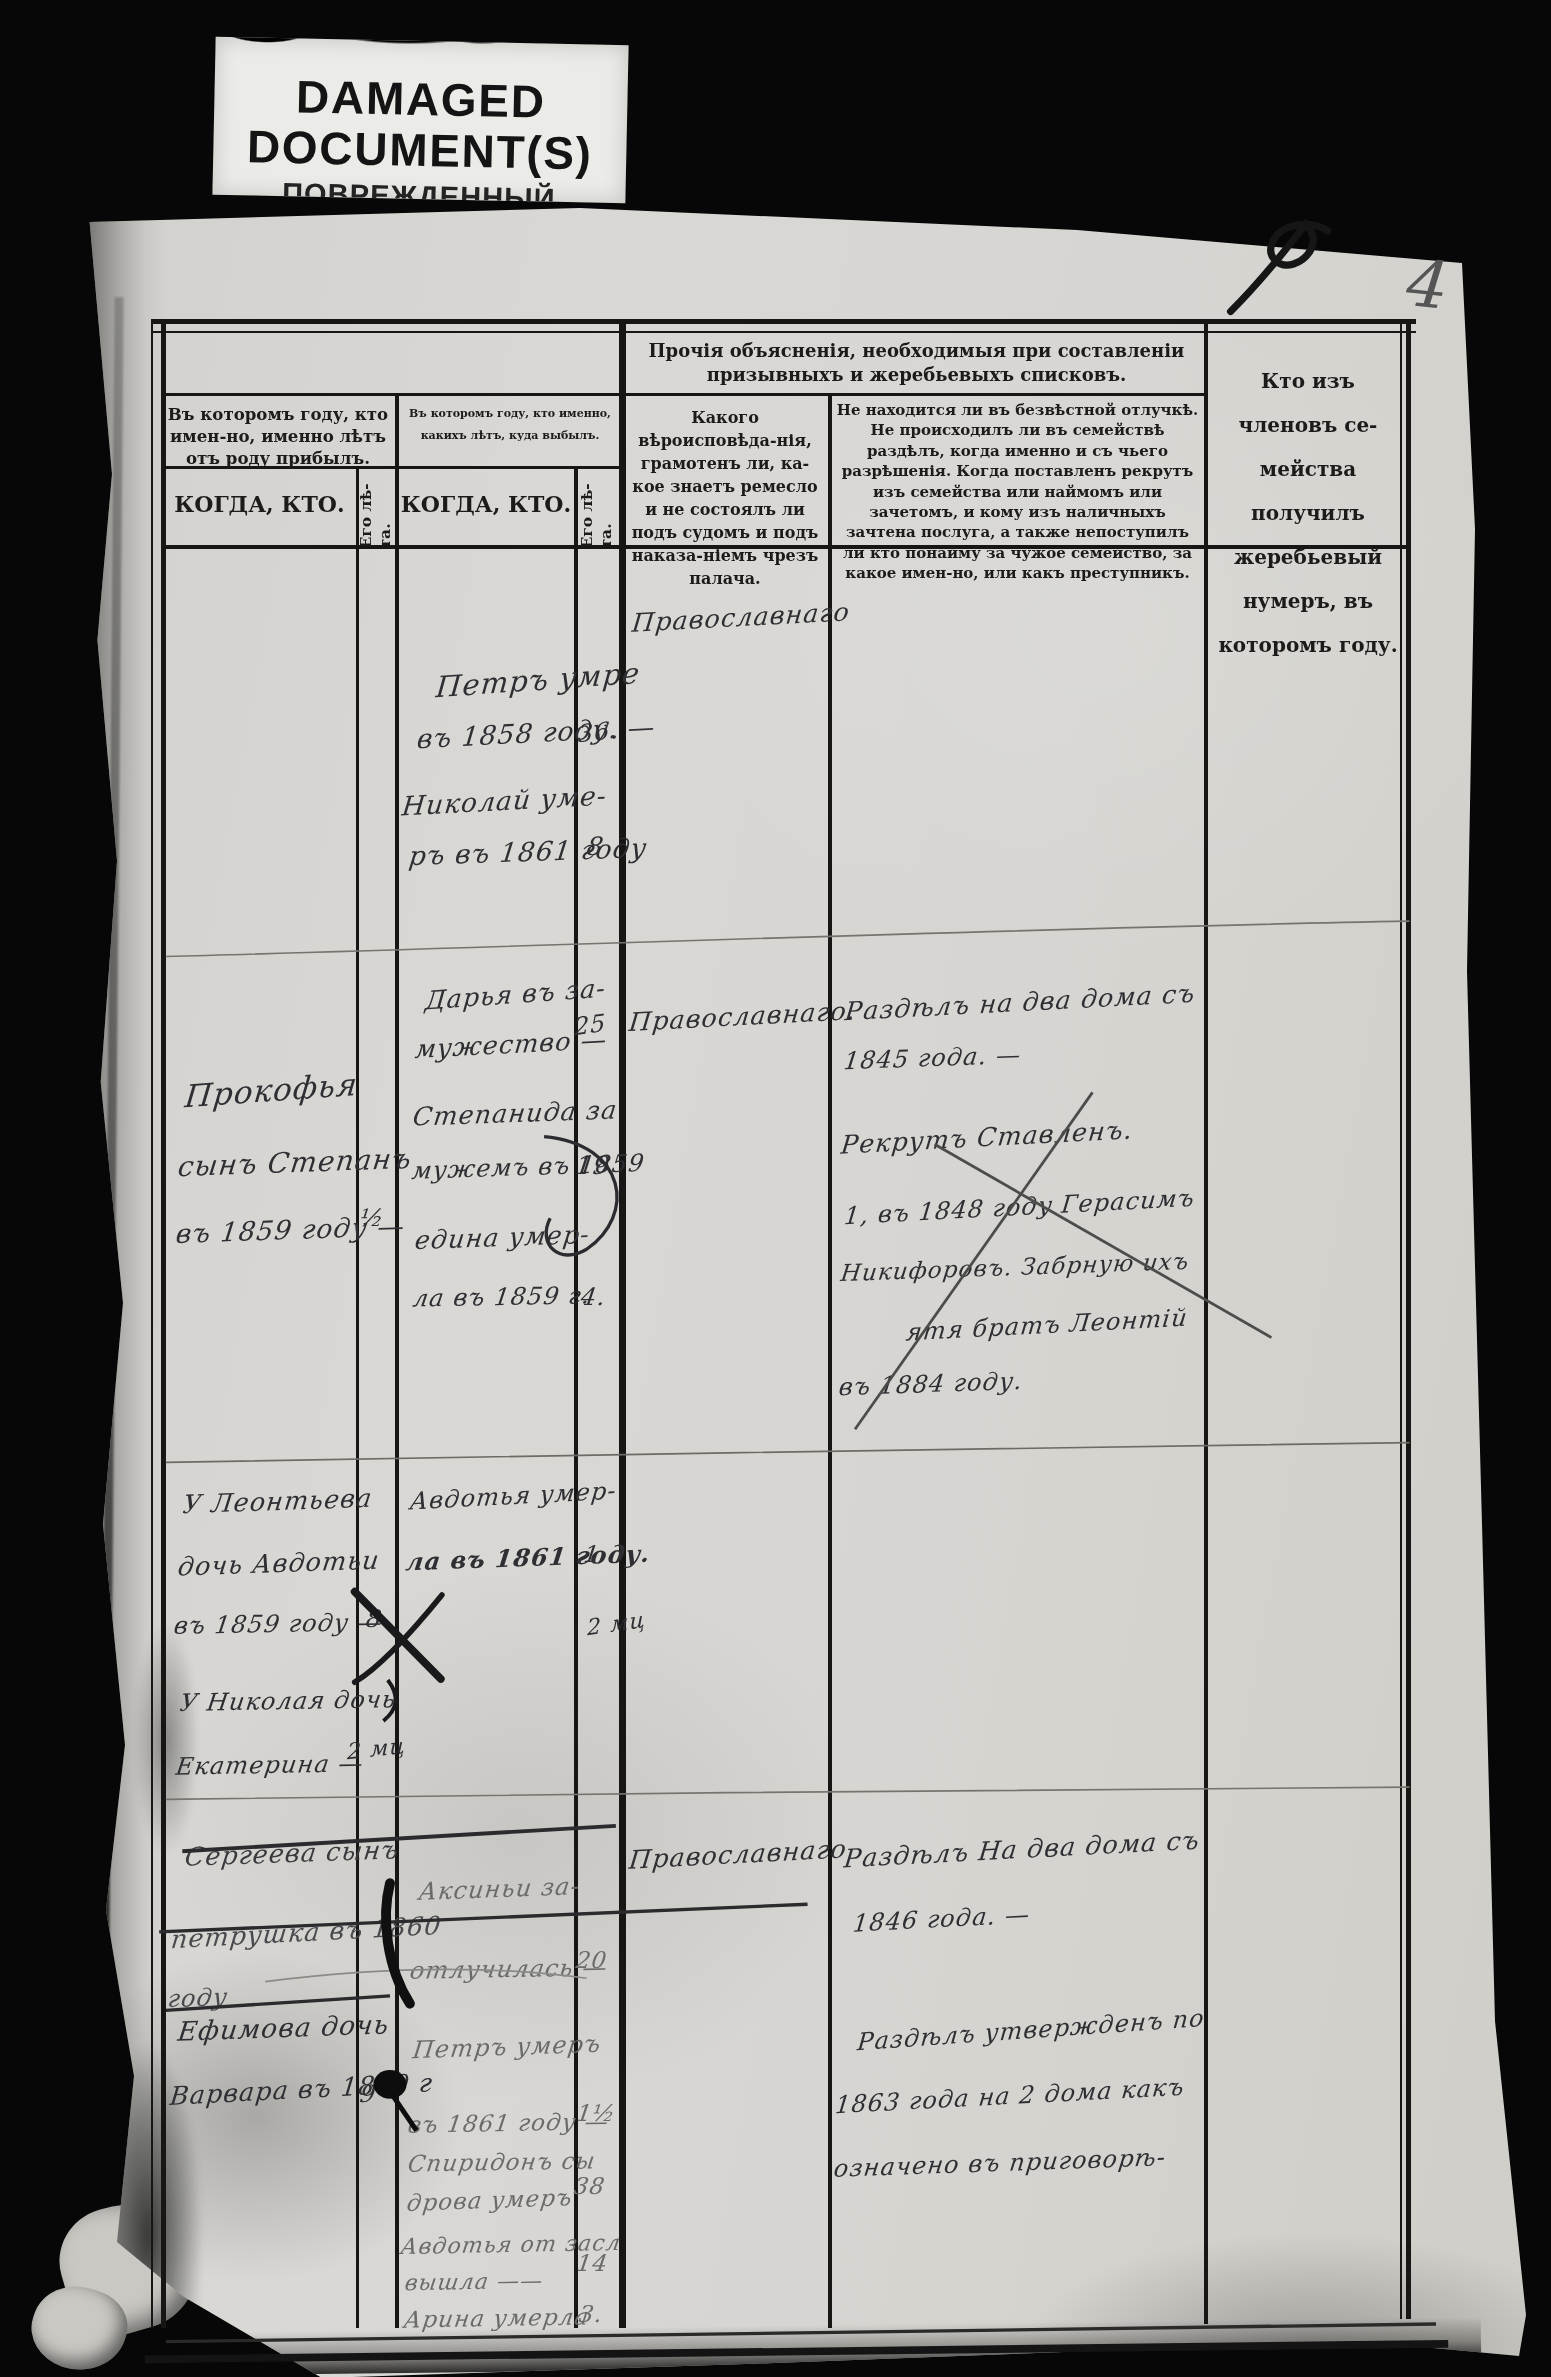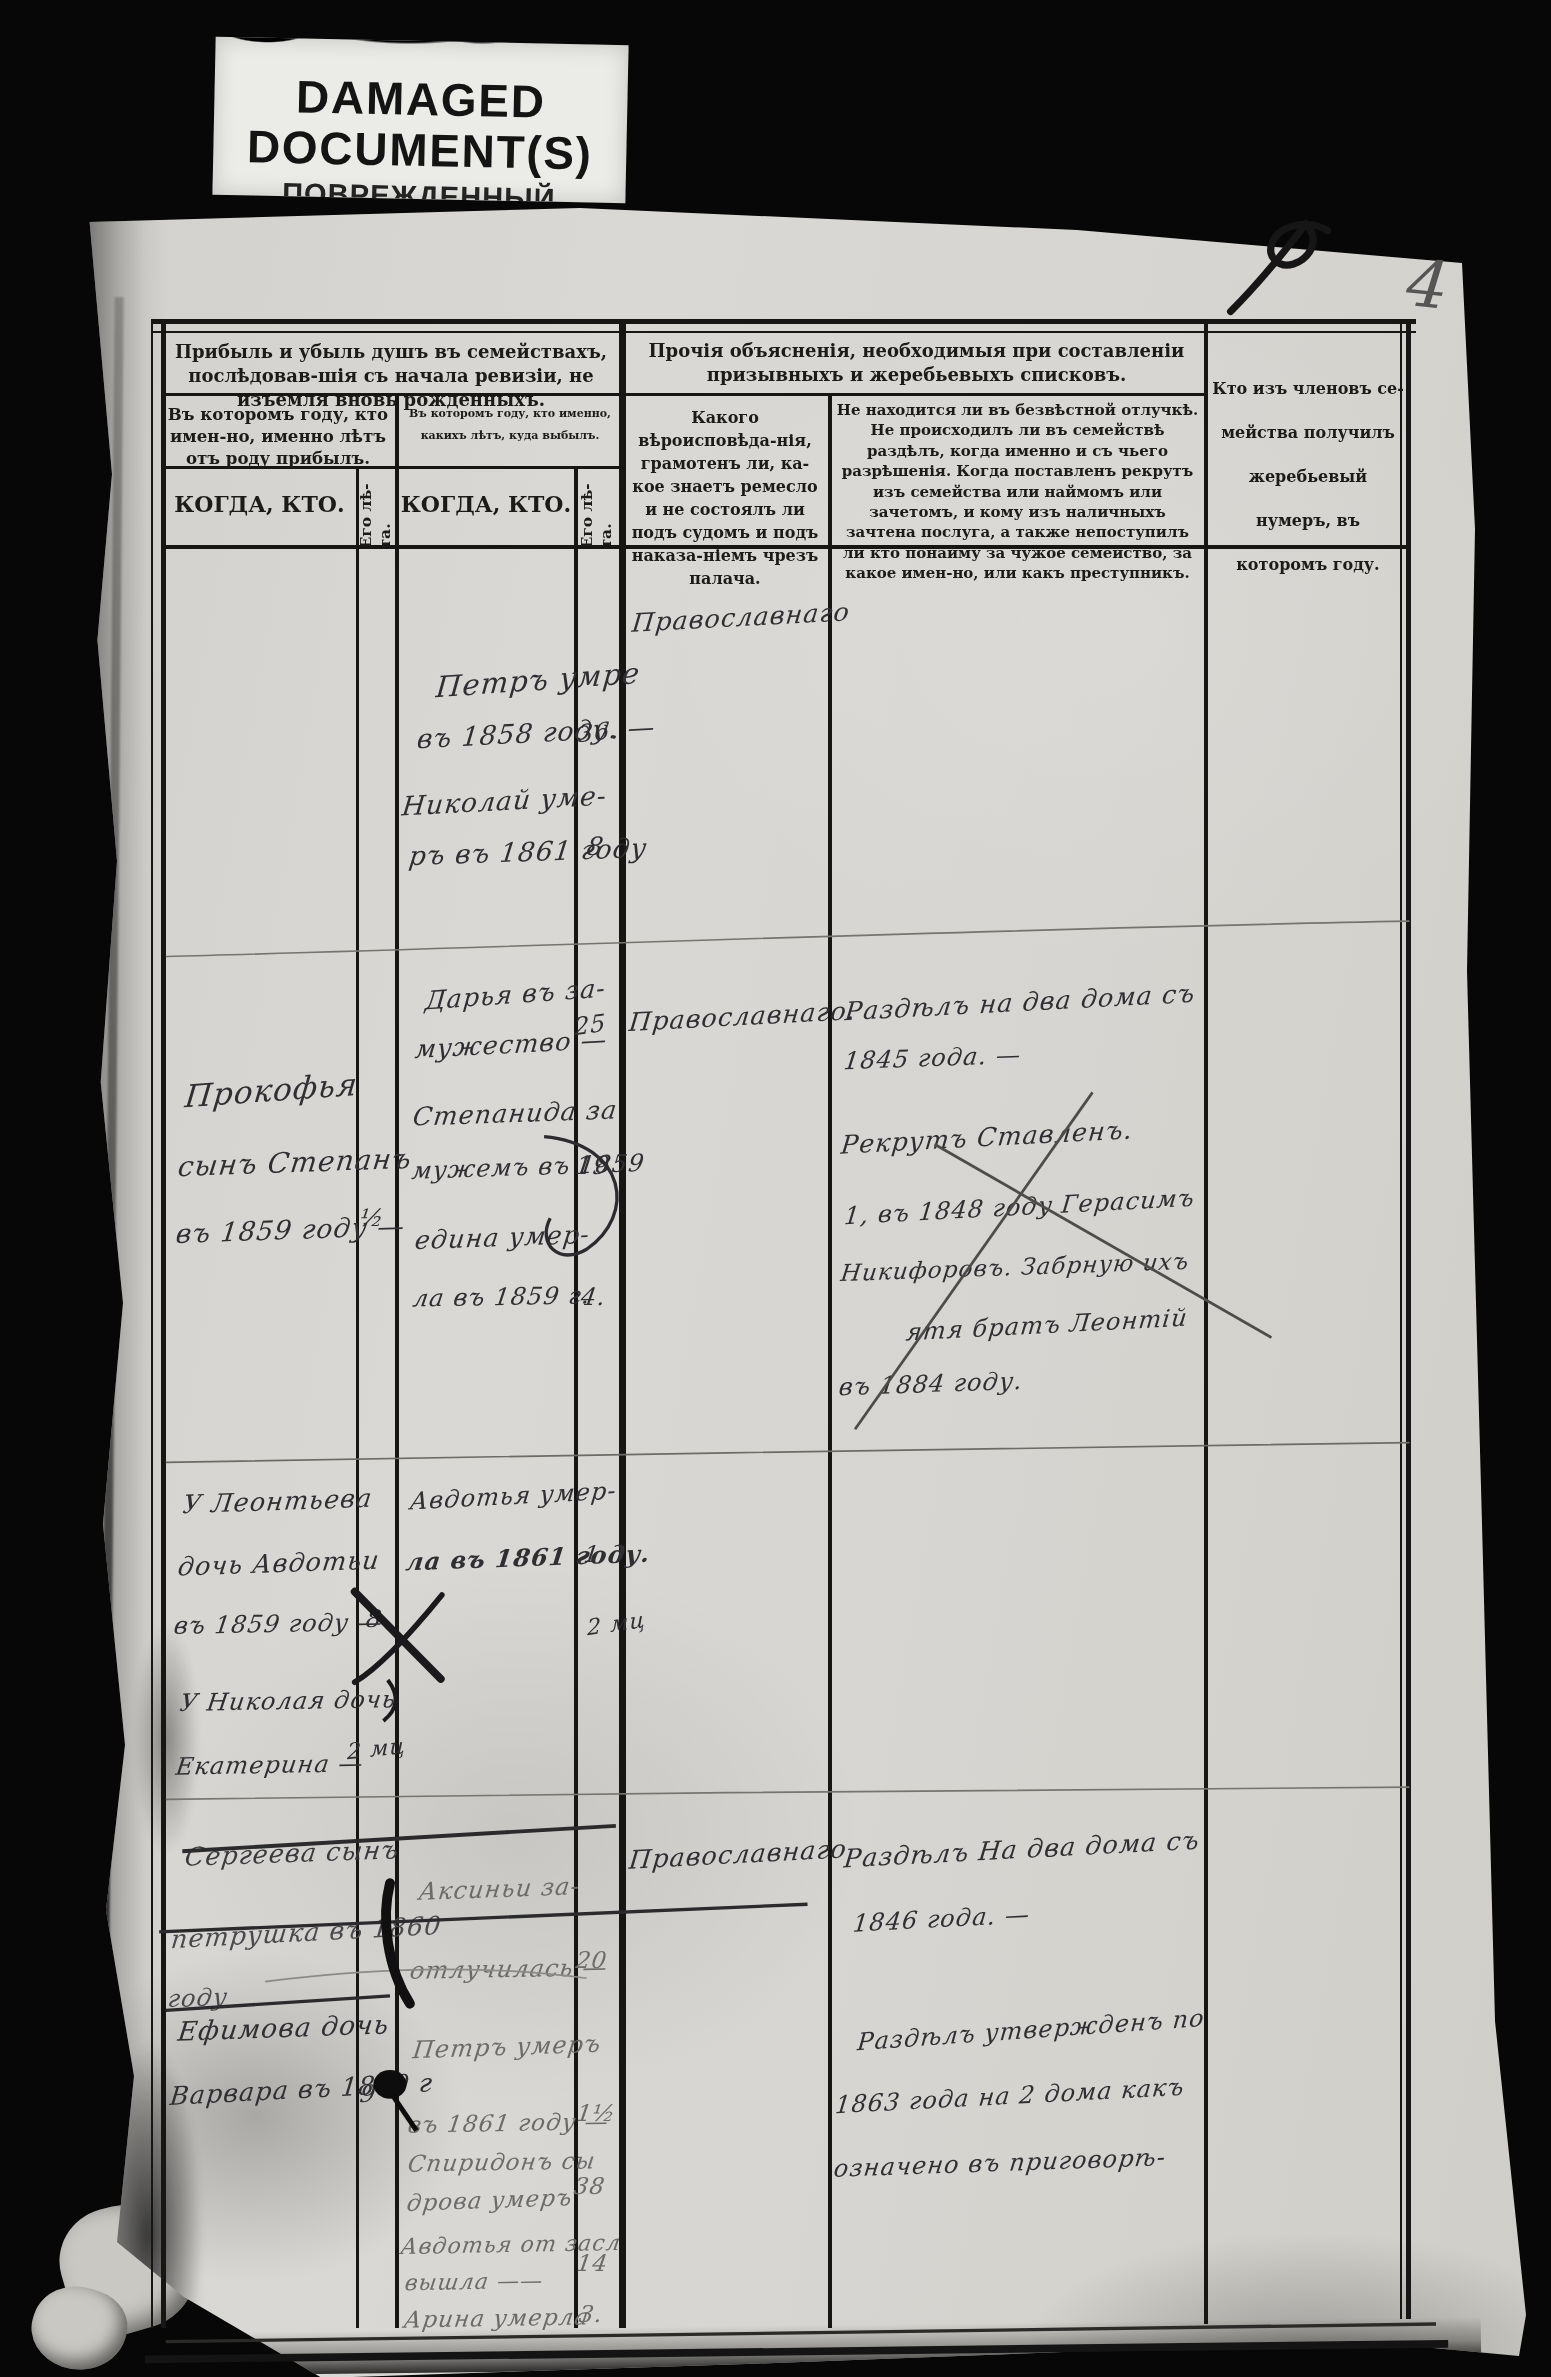--- a/index.html
+++ b/index.html
@@ -79,33 +79,32 @@
   <div class="vl" style="left:0;top:0;width:5px;height:2009px;"></div>
   <div class="vl" style="left:195px;top:147px;width:3.3px;height:1862px;"></div>
   <div class="vl" style="left:234px;top:74px;width:4.4px;height:1935px;"></div>
   <div class="vl" style="left:413px;top:147px;width:3.9px;height:1862px;"></div>
   <div class="vl" style="left:458px;top:0;width:6.6px;height:2009px;"></div>
   <div class="vl" style="left:667px;top:74px;width:4.4px;height:1935px;"></div>
   <div class="vl" style="left:1043px;top:0;width:4.4px;height:2005px;"></div>
   <div class="vl" style="left:1239px;top:0;width:1.7px;height:2000px;"></div>
   <div class="vl" style="left:1245px;top:0;width:5px;height:2000px;"></div>
 
-  <div class="pr" style="left:12px;top:21px;width:436px;font-size:18px;line-height:24px;">Прибыль и убыль душъ въ семействахъ, послѣдовав-шія съ начала ревизіи, не изъемля вновь рожденныхъ.</div>
   <div class="pr" style="left:5.5px;top:84px;width:223px;font-size:16.6px;line-height:22px;">Въ которомъ году, кто имен-но, именно лѣтъ отъ роду прибылъ.</div>
   <div class="pr" style="left:245px;top:84px;width:208px;font-size:11px;line-height:22px;">Въ которомъ году, кто именно, какихъ лѣтъ, куда выбылъ.</div>
   <div class="pr" style="left:4.4px;top:172px;width:188px;font-size:22px;">КОГДА, КТО.</div>
   <div class="vlabel" style="left:175px;top:166px;">Его лѣ-
 та.</div>
   <div class="pr" style="left:239px;top:172px;width:172px;font-size:22px;">КОГДА, КТО.</div>
   <div class="vlabel" style="left:396px;top:166px;">Его лѣ-
 та.</div>
   <div class="pr" style="left:467px;top:87px;width:194px;font-size:16px;line-height:23px;">Какого вѣроисповѣда-нія, грамотенъ ли, ка-кое знаетъ ремесло и не состоялъ ли подъ судомъ и подъ наказа-ніемъ чрезъ палача.</div>
   <div class="pr" style="left:471px;top:20px;width:569px;font-size:18px;line-height:24px;">Прочія объясненія, необходимыя при составленіи призывныхъ и жеребьевыхъ списковъ.</div>
   <div class="pr" style="left:675px;top:81px;width:363px;font-size:15px;line-height:20.4px;">Не находится ли въ безвѣстной отлучкѣ. Не происходилъ ли въ семействѣ раздѣлъ, когда именно и съ чьего разрѣшенія. Когда поставленъ рекрутъ изъ семейства или наймомъ или зачетомъ, и кому изъ наличныхъ зачтена послуга, а также непоступилъ ли кто понайму за чужое семейство, за какое имен-но, или какъ преступникъ.</div>
-  <div class="pr" style="left:1051px;top:48px;width:192px;font-size:16px;line-height:44px;">Кто изъ членовъ се-мейства получилъ жеребьевый нумеръ, въ которомъ году.</div>
+  <div class="pr" style="left:1051px;top:40px;width:192px;font-size:20px;line-height:44px;">Кто изъ членовъ се-мейства получилъ жеребьевый нумеръ, въ которомъ году.</div>
 </div>
 
 <div>
 
   <div class="hw" style="left:632px;top:602px;font-size:25.4px;transform:rotate(-3deg) skewX(-9deg);">Православнаго</div>
   <div class="hw" style="left:436px;top:663px;font-size:29px;transform:rotate(-4deg) skewX(-9deg);">Петръ умре</div>
   <div class="hw" style="left:417px;top:717px;font-size:26.5px;transform:rotate(-3deg) skewX(-9deg);">въ 1858 году. —</div>
   <div class="hw" style="left:578px;top:718px;font-size:24px;transform:rotate(-6deg) skewX(-8deg);">36.</div>
   <div class="hw" style="left:402px;top:785px;font-size:26.5px;transform:rotate(-3deg) skewX(-9deg);">Николай уме-</div>
   <div class="hw" style="left:409px;top:836px;font-size:26.5px;transform:rotate(-2deg) skewX(-9deg);">ръ въ 1861 году</div>

